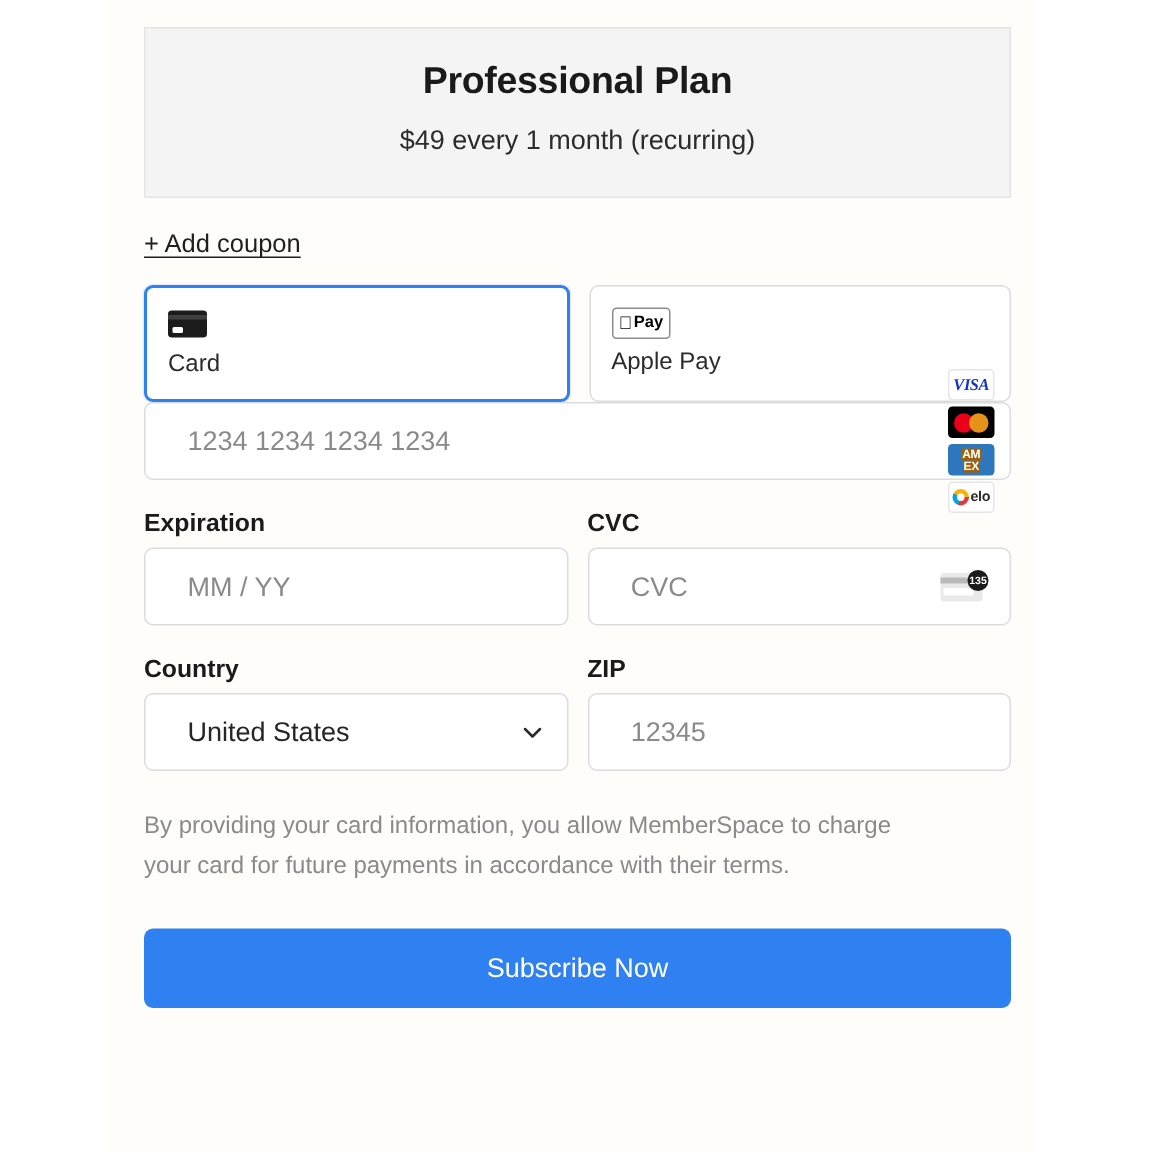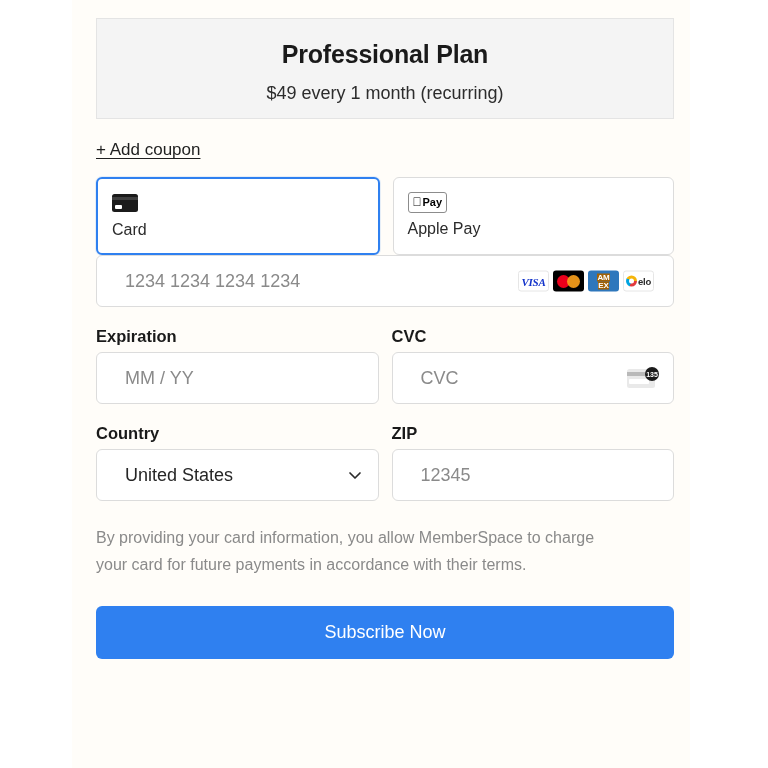--- a/index.html
+++ b/index.html
@@ -37,21 +37,21 @@
     left: 24px;
     top: 18px;
     width: 578px;
   }
 
   
   .plan-box {
     border: 1px solid #e4e4e4;
     background: #f4f4f4;
     box-sizing: border-box;
-    padding: 22px 10px 14px 10px;
+    padding: 22px 10px 27px 10px;
     text-align: center;
   }
   .plan-title {
     font-size: 25px;
     font-weight: bold;
     color: #1a1a1a;
     letter-spacing: -0.2px;
     margin: 0 0 14px 0;
     line-height: 1.1;
   }
@@ -186,26 +186,27 @@
 
   .two-col {
     display: flex;
     gap: 13px;
   }
   .two-col > div { flex: 1; min-width: 0; }
 
   
   .brands {
     position: absolute;
-    right: 19px;
+    right: 10px;
     top: 50%;
     transform: translateY(-50%);
     display: flex;
     gap: 4px;
     align-items: center;
+    flex-direction: column;
   }
   .brand {
     width: 31px;
     height: 21px;
     border-radius: 3px;
     display: flex;
     align-items: center;
     justify-content: center;
     overflow: hidden;
     box-sizing: border-box;

